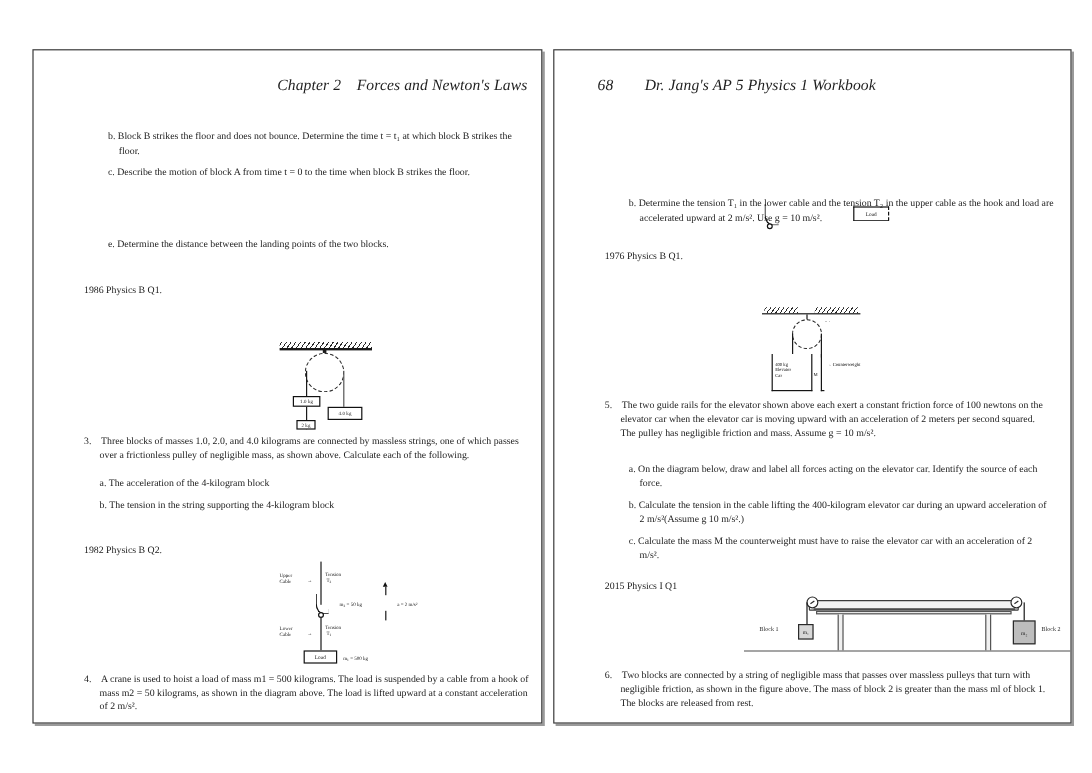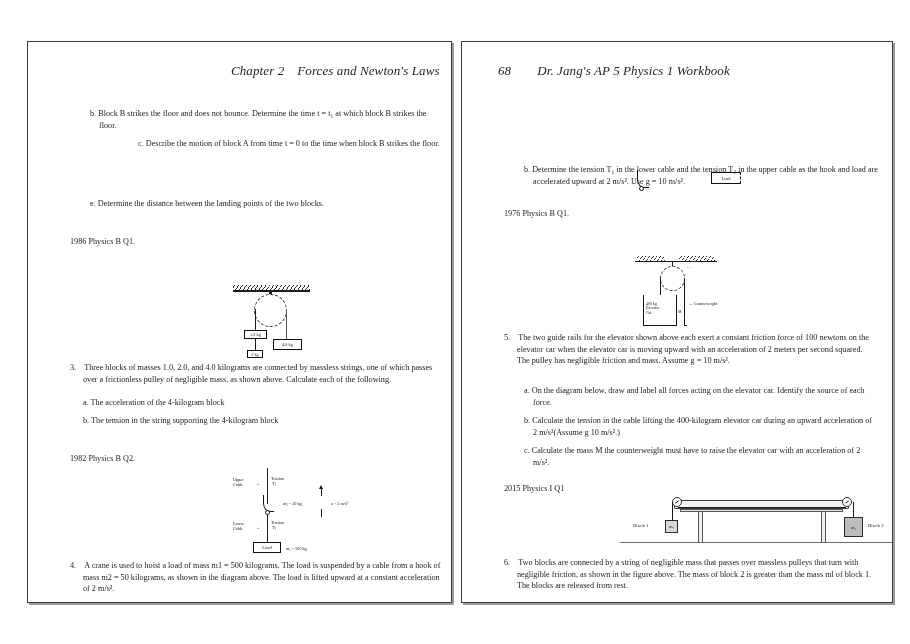--- a/index.html
+++ b/index.html
@@ -270,21 +270,21 @@
 
   <div class="page page-left">
     <div class="page-inner">
 
       <div class="runhead runhead-left">
         <span>Chapter 2</span><span class="gap"></span><span>Forces and Newton's Laws</span><span class="gap-wide"></span><span>67</span>
       </div>
 
       <div class="para hang" style="left:62px; top:66px; width:340px;">b. Block B strikes the floor and does not bounce. Determine the time t = t₁ at which block B strikes the floor.</div>
 
-      <div class="para hang" style="left:62px; top:96px; width:340px;margin-left:48px;">c. Describe the motion of block A from time t  =  0 to the time when block B strikes the floor.</div>
+      <div class="para hang" style="left:62px; top:96px; width:340px;">c. Describe the motion of block A from time t  =  0 to the time when block B strikes the floor.</div>
 
 
       <div class="para hang" style="left:62px; top:156px; width:340px;">e. Determine the distance between the landing points of the two blocks.</div>
 
       <div class="src-label" style="left:42px; top:195px;">1986 Physics B Q1.</div>
 
       <div class="fig fig-pulley3">
         <div class="ceiling-hatch"></div>
         <div class="ceiling-line"></div>
         <div class="pulley-axle"></div>

